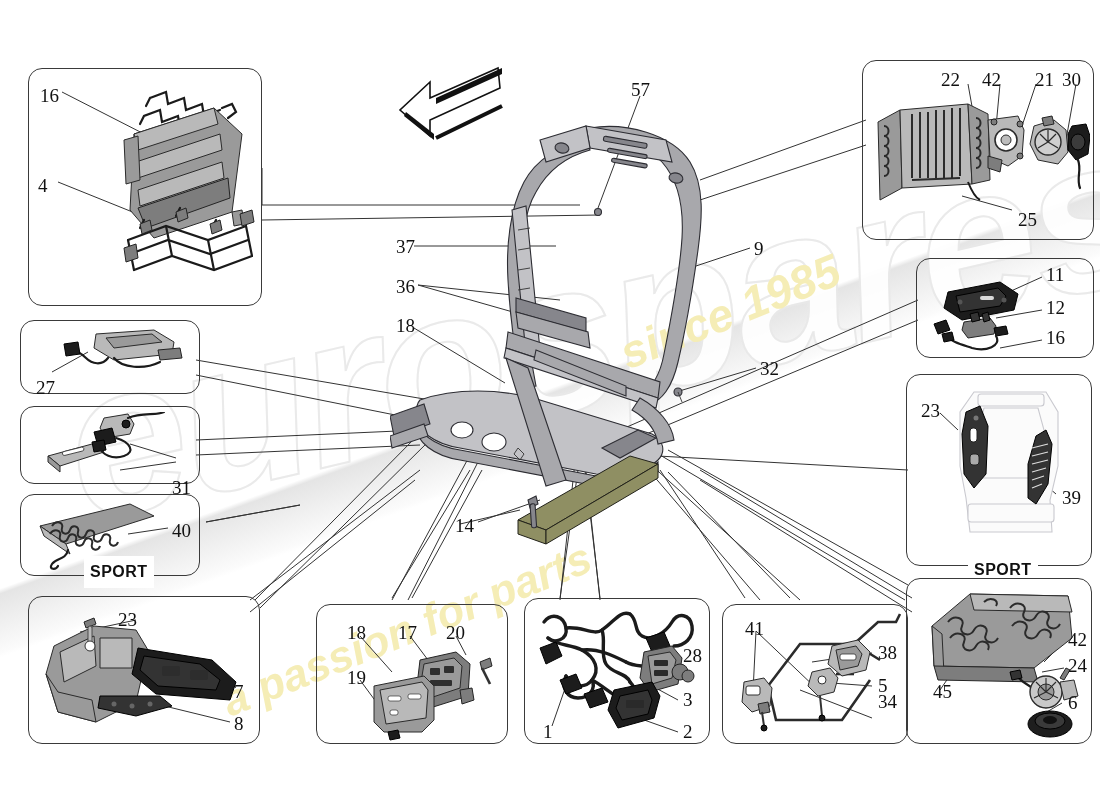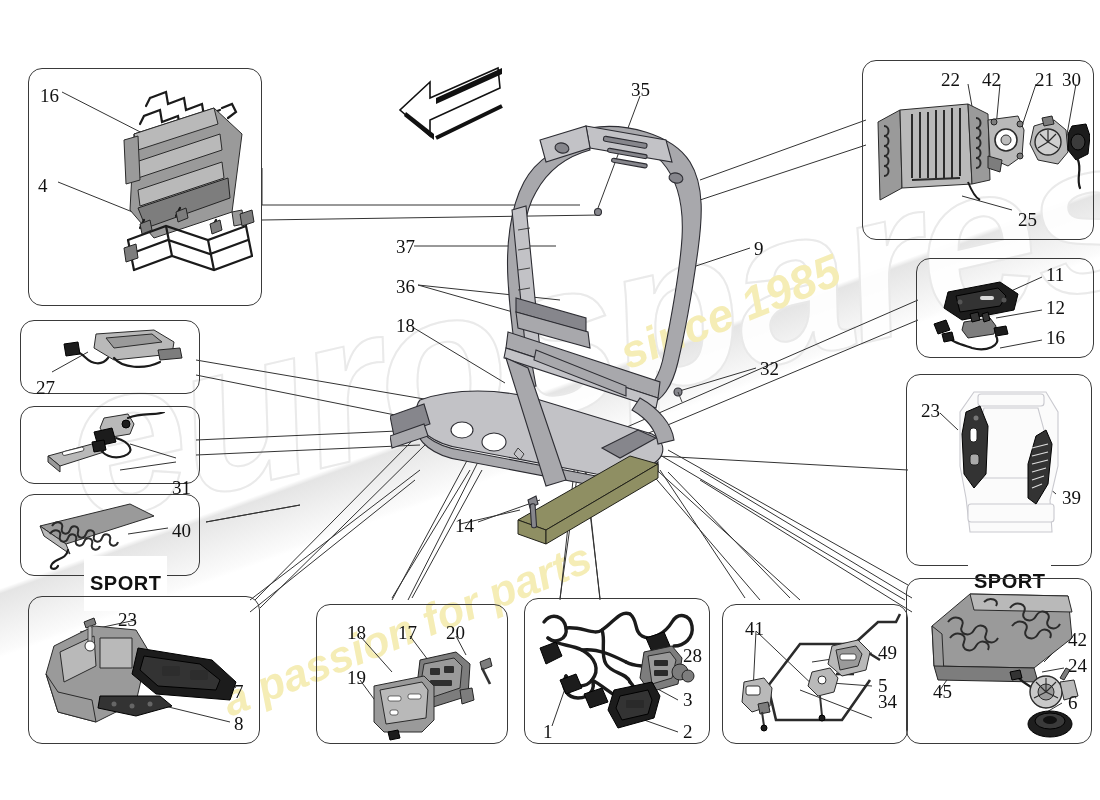--- a/index.html
+++ b/index.html
@@ -26,22 +26,22 @@
           white-space:nowrap;}
   .wm-sheen{position:absolute;left:-60px;top:250px;width:1250px;height:330px;
             background:linear-gradient(172deg,rgba(0,0,0,0) 0%,rgba(0,0,0,0) 44%,
                        rgba(226,226,226,.9) 45%,rgba(248,248,248,.55) 56%,rgba(0,0,0,0) 57%,rgba(0,0,0,0) 100%);
             transform:rotate(-12deg);pointer-events:none;}
 
   
   .box{position:absolute;border:1.6px solid #3a3a3a;border-radius:14px;
        background:transparent;box-sizing:border-box;}
   .box-label{position:absolute;font-family:"Liberation Sans",sans-serif;
-             font-weight:700;font-size:20px;color:#111;background:#fff;
-             padding:16px 6px;letter-spacing:.5px;}
+             font-weight:700;font-size:16px;color:#111;background:#fff;
+             padding:7px 6px;letter-spacing:.5px;}
 
   
   .num{position:absolute;font-family:"Liberation Serif",serif;
        font-size:19px;color:#111;line-height:1;white-space:nowrap;}
 
   
   svg.lines{position:absolute;left:0;top:0;width:1100px;height:800px;
             pointer-events:none;}
   svg.art{position:absolute;pointer-events:none;}
 
@@ -531,21 +531,21 @@
   <div class="num" style="left:40px;top:86px;">16</div>
   <div class="num" style="left:38px;top:176px;">4</div>
   <div class="num" style="left:941px;top:70px;text-align:center;">22</div>
   <div class="num" style="left:982px;top:70px;">42</div>
   <div class="num" style="left:1022px;top:70px;margin-left:13px;">21</div>
   <div class="num" style="left:1062px;top:70px;">30</div>
   <div class="num" style="left:1018px;top:210px;">25</div>
   <div class="num" style="left:1046px;top:265px;">11</div>
   <div class="num" style="left:1046px;top:298px;">12</div>
   <div class="num" style="left:1046px;top:328px;">16</div>
-  <div class="num" style="left:631px;top:80px;">35</div>
+  <div class="num" style="left:631px;top:80px;">57</div>
   <div class="num" style="left:396px;top:237px;">37</div>
   <div class="num" style="left:754px;top:239px;">9</div>
   <div class="num" style="left:396px;top:277px;">36</div>
   <div class="num" style="left:396px;top:316px;">18</div>
   <div class="num" style="left:760px;top:359px;">32</div>
   <div class="num" style="left:36px;top:378px;">27</div>
   <div class="num" style="left:172px;top:478px;">31</div>
   <div class="num" style="left:172px;top:521px;">40</div>
   <div class="num" style="left:921px;top:401px;">23</div>
   <div class="num" style="left:1062px;top:488px;">39</div>
@@ -555,21 +555,21 @@
   <div class="num" style="left:234px;top:714px;">8</div>
   <div class="num" style="left:347px;top:623px;">18</div>
   <div class="num" style="left:398px;top:623px;">17</div>
   <div class="num" style="left:446px;top:623px;">20</div>
   <div class="num" style="left:347px;top:668px;">19</div>
   <div class="num" style="left:683px;top:646px;">28</div>
   <div class="num" style="left:683px;top:690px;">3</div>
   <div class="num" style="left:683px;top:722px;">2</div>
   <div class="num" style="left:543px;top:722px;">1</div>
   <div class="num" style="left:745px;top:619px;">41</div>
-  <div class="num" style="left:878px;top:643px;">49</div>
+  <div class="num" style="left:878px;top:643px;">38</div>
   <div class="num" style="left:878px;top:676px;">5</div>
   <div class="num" style="left:878px;top:692px;">34</div>
   <div class="num" style="left:933px;top:682px;">45</div>
   <div class="num" style="left:1068px;top:630px;">42</div>
   <div class="num" style="left:1068px;top:656px;">24</div>
   <div class="num" style="left:1068px;top:693px;">6</div>
 
 </div>
 
 </body></html>

